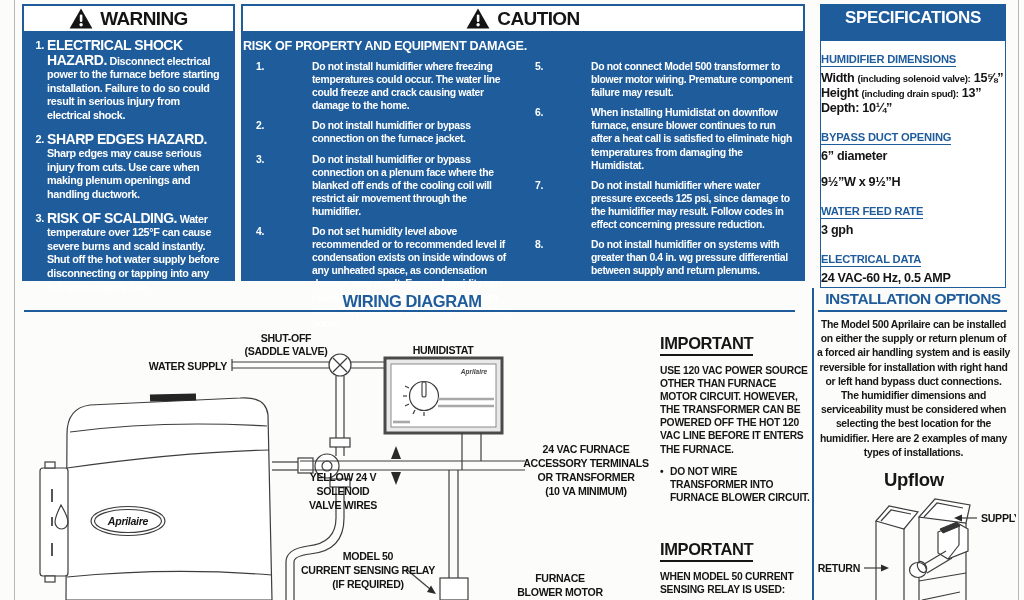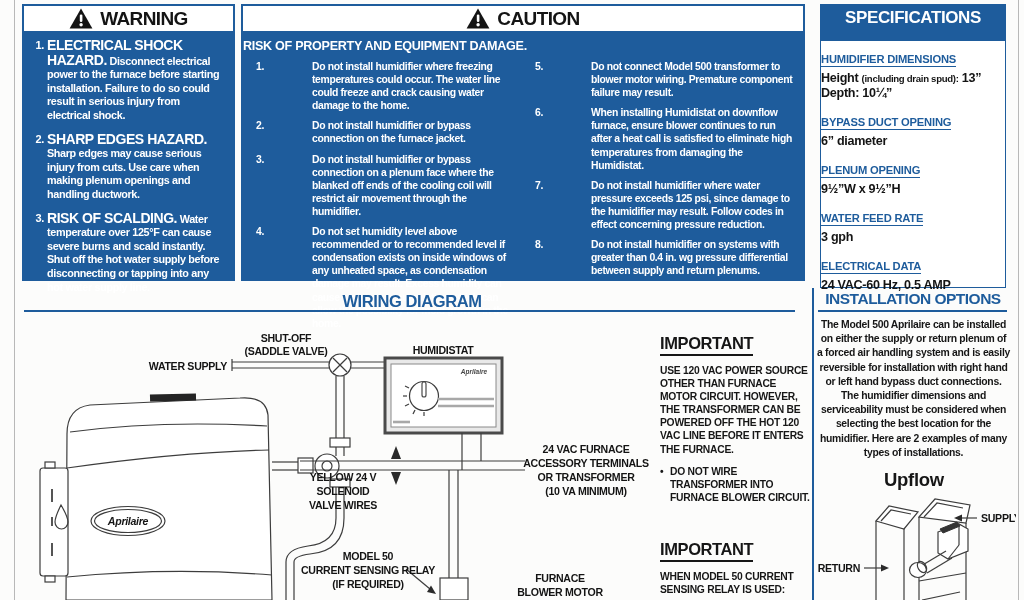--- a/index.html
+++ b/index.html
@@ -151,33 +151,36 @@
       </div>
     </div>
   </div>
 </div>
 
 <div id="specs-box">
   <div class="specs-header">SPECIFICATIONS</div>
   <div class="specs-body">
     <div><span class="spec-h">HUMIDIFIER DIMENSIONS</span></div>
     <div class="spec-line">
+      <span>Width</span>
+      <span class="spec-paren">(including solenoid valve):</span>
+      <span>15⅝”</span></div>
+    <div class="spec-line">
       <span>Height</span>
       <span class="spec-paren">(including drain spud):</span>
       <span>13”</span></div>
     <div class="spec-line">
       <span>Depth:</span>
       <span class="spec-paren"></span>
       <span>10¼”</span></div>
     <div class="spec-sec">
       <div><span class="spec-h">BYPASS DUCT OPENING</span></div>
       <div class="spec-line">6” diameter</div>
       </div>
     <div class="spec-sec">
-      <div><span class="spec-h">PLENUM OPENING</span></div>
       <div class="spec-line">9½”W x 9½”H</div>
       </div>
     <div class="spec-sec">
       <div><span class="spec-h">WATER FEED RATE</span></div>
       <div class="spec-line">3 gph</div>
       </div>
     <div class="spec-sec">
       <div><span class="spec-h">ELECTRICAL DATA</span></div>
       <div class="spec-line">24 VAC-60 Hz, 0.5 AMP</div>
       </div>

